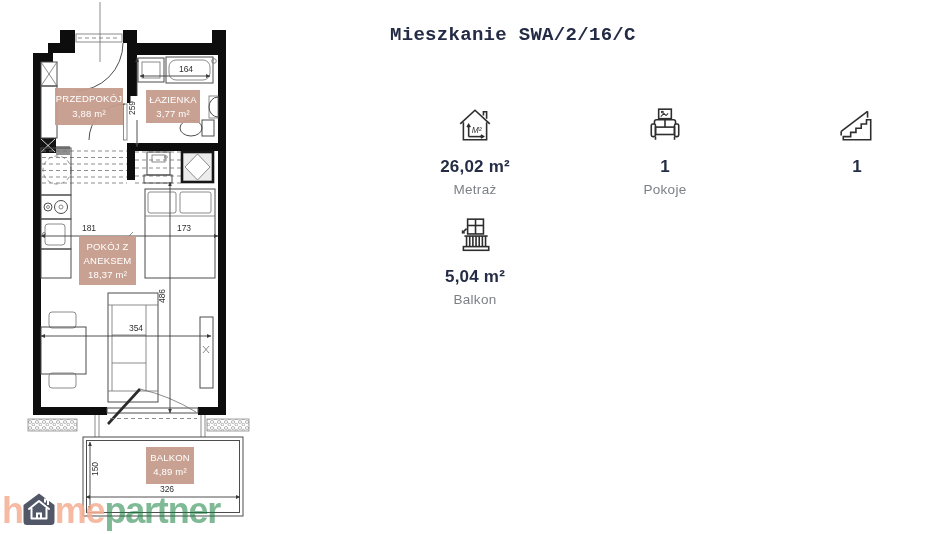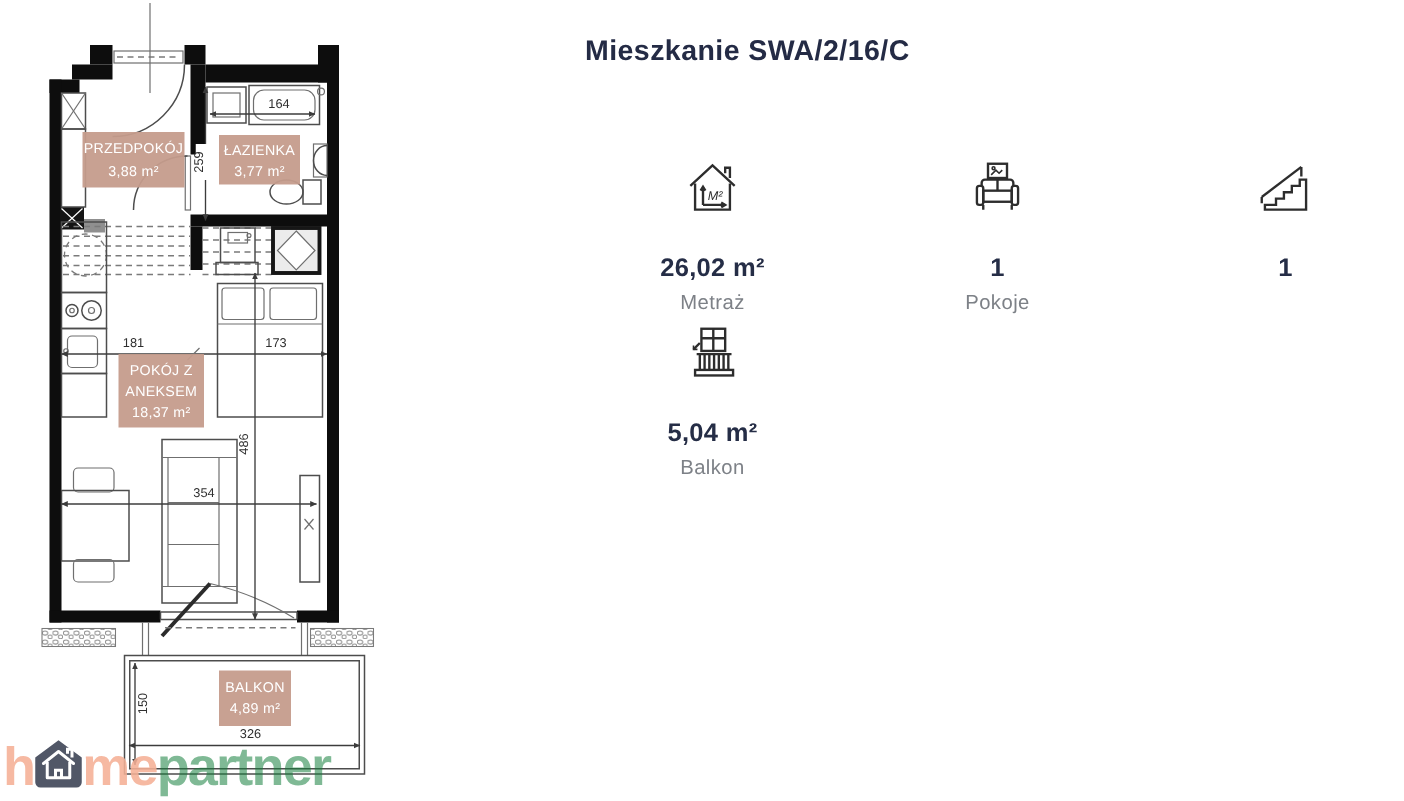--- a/index.html
+++ b/index.html
@@ -1,30 +1,30 @@
 <!DOCTYPE html>
 <html><head>
 <meta charset="utf-8">
 <style>
   html,body{margin:0;padding:0;background:#fff;}
   .page{position:relative;width:936px;height:534px;background:#fff;overflow:hidden;
         font-family:"Liberation Sans",sans-serif;}
   .plan-svg{position:absolute;left:0;top:0;width:260px;height:534px;}
 
   .page-title{position:absolute;left:390px;top:24px;margin:0;font-size:19px;font-weight:700;
-              color:#242b45;letter-spacing:.3px;}
+              color:#242b45;letter-spacing:.3px;font-family:Liberation Mono, monospace;}
 
   .stat{position:absolute;width:150px;text-align:center;}
   #stat-0{left:400px;top:104px;}
   #stat-1{left:590px;top:104px;}
   #stat-2{left:782px;top:104px;}
   #stat-3{left:400px;top:214px;}
   .stat-icon{height:42px;display:flex;align-items:center;justify-content:center;}
   .stat-icon svg{display:block;}
-  .stat-value{margin-top:23px;font-size:17px;font-weight:700;color:#252d46;letter-spacing:.2px;}
+  .stat-value{margin-top:11px;font-size:17px;font-weight:700;color:#252d46;letter-spacing:.2px;}
   .stat-label{margin-top:5px;font-size:13.5px;color:#7d8187;letter-spacing:.3px;}
 
   .logo{position:absolute;left:2px;top:492px;display:flex;align-items:center;
         font-weight:700;font-size:36px;letter-spacing:-1.2px;line-height:1;opacity:.88;}
   .logo .peach{color:#f5b096;}
   .logo .gray{color:#15803d;opacity:.62;}
   .logo svg{display:block;margin:0 -1px 2px -1px;}
 
   
   .wall{fill:#0d0d0d;}

